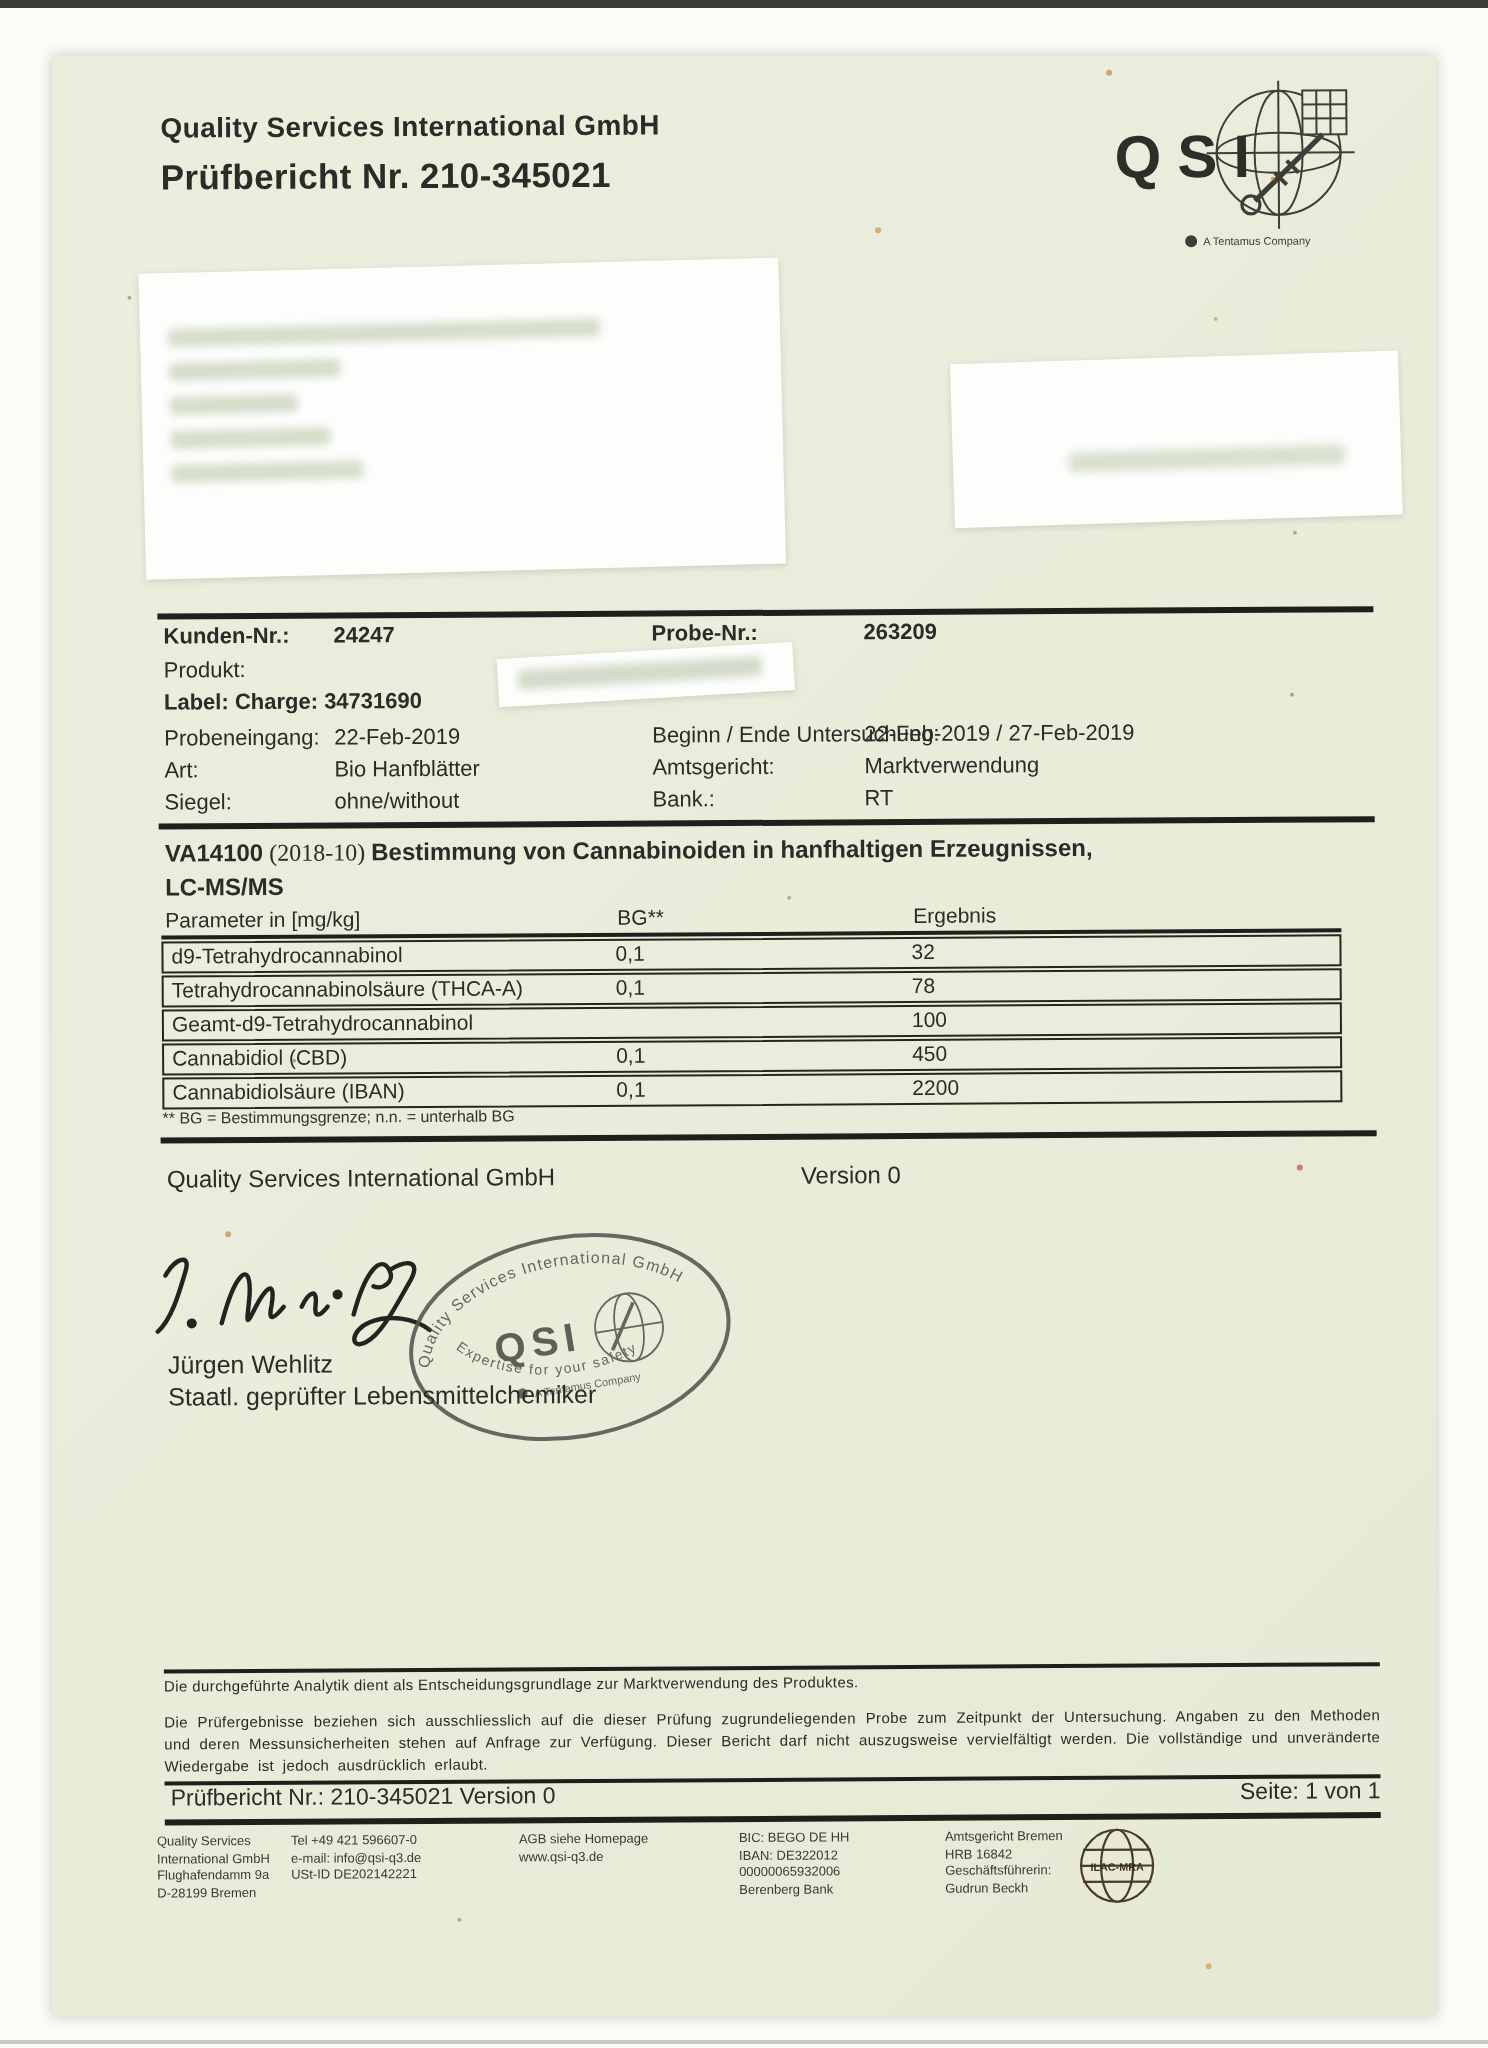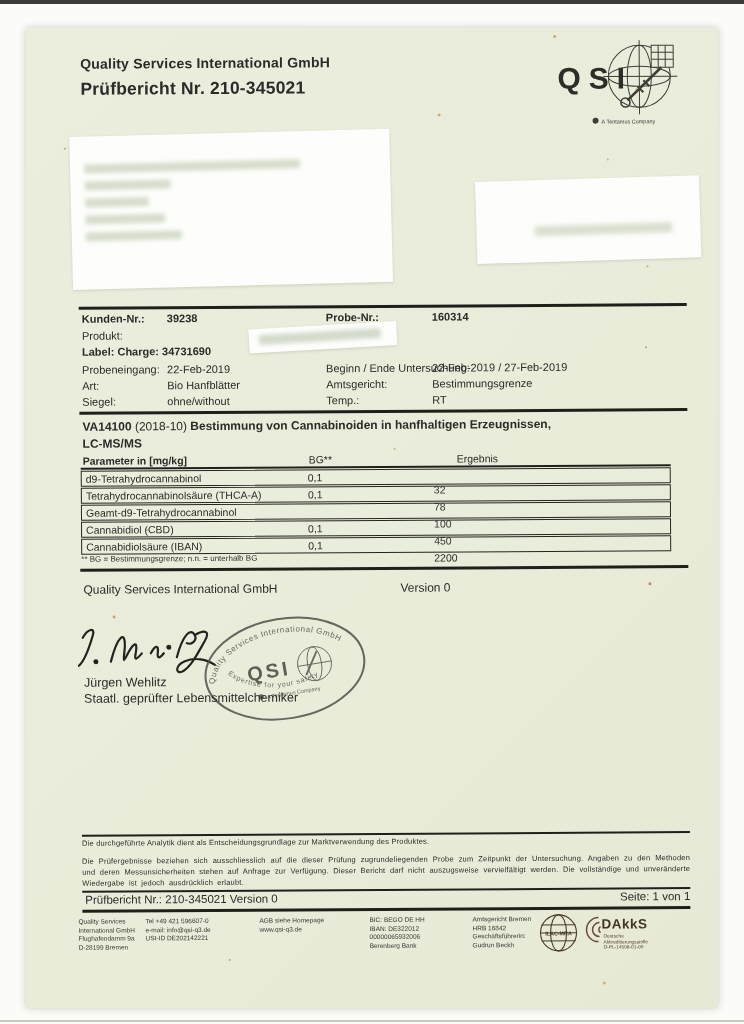--- a/index.html
+++ b/index.html
@@ -35,21 +35,21 @@
   .irow{position:absolute;left:0;width:692px;height:15px;font-size:11px;}
   .irow span{position:absolute;white-space:nowrap;}
   .c1{left:57px;} .c2{left:142px;} .c3{left:286px;padding-left:15px;} .c4{left:407px;}
   
   .mhead{left:57px;top:390px;font-size:12px;width:600px;}
   .mhead2{left:57px;top:407px;font-size:12px;font-weight:bold;}
   .thead{position:absolute;top:425px;left:0;width:692px;font-size:10.5px;}
   .thead span{position:absolute;white-space:nowrap;}
   .trow{position:absolute;left:55px;width:588px;height:14px;border:1.6px solid #26261f;font-size:10.5px;background:rgba(255,255,255,.06);}
   .trow span{position:absolute;top:1px;white-space:nowrap;}
-  .tp{left:4px;} .tb{left:226px;} .tr{left:352px;margin-top:13px;}
+  .tp{left:4px;} .tb{left:226px;} .tr{left:374px;}
   .footnote{left:55px;top:525px;font-size:8px;color:#33332e;}
   
   .sig-company{left:57px;top:553px;font-size:12px;}
   .sig-version{left:374px;top:553px;font-size:12px;}
   .sig-name{left:57px;top:646px;font-size:12.5px;}
   .sig-title{left:57px;top:662px;font-size:12.5px;}
   
   .d1{left:54px;top:809px;font-size:7.5px;letter-spacing:.2px;}
   .dp{left:54px;top:826px;width:608px;font-size:7.5px;line-height:11px;letter-spacing:.2px;word-spacing:2px;text-align:justify;}
   .report-line{left:57px;top:864px;font-size:11.5px;}
@@ -108,60 +108,60 @@
     <div class="addr-line" style="top:96px;width:96px;height:9px;"></div>
   </div>
   <div class="whitebox stamp-box-r">
     <div class="faint-r"></div>
   </div>
 
   <div class="rule" style="left:54px;top:277px;width:608px;height:3px;"></div>
 
   <div class="irow" style="top:283px;">
     <span class="c1 b">Kunden-Nr.:</span>
-    <span class="c2 b">39238</span>
+    <span class="c2 b">24247</span>
     <span class="c3 b">Probe-Nr.:</span>
-    <span class="c4 b">160314</span>
+    <span class="c4 b">263209</span>
   </div>
   <div class="irow" style="top:300px;">
     <span class="c1">Produkt:</span>
   </div>
   <div class="whitebox produkt-box">
     <div class="faint-p"></div>
   </div>
   <div class="irow" style="top:316px;">
     <span class="c1 b">Label: Charge: 34731690</span>
   </div>
   <div class="irow" style="top:334px;">
     <span class="c1">Probeneingang:</span>
     <span class="c2">22-Feb-2019</span>
     <span class="c3">Beginn / Ende Untersuchung:</span>
     <span class="c4">22-Feb-2019 / 27-Feb-2019</span>
   </div>
   <div class="irow" style="top:350px;">
     <span class="c1">Art:</span>
     <span class="c2">Bio Hanfblätter</span>
     <span class="c3">Amtsgericht:</span>
-    <span class="c4">Bestimmungsgrenze</span>
+    <span class="c4">Marktverwendung</span>
   </div>
   <div class="irow" style="top:366px;">
     <span class="c1">Siegel:</span>
     <span class="c2">ohne/without</span>
-    <span class="c3">Temp.:</span>
+    <span class="c3">Bank.:</span>
     <span class="c4">RT</span>
   </div>
   <div class="rule" style="left:54px;top:382px;width:608px;height:3px;"></div>
 
   <div class="abs mhead">
-    <span class="b">VA14100</span><span style="white-space:pre;"> (2018-10) </span><span class="b">Bestimmung von Cannabinoiden in hanfhaltigen Erzeugnissen,</span>
+    <span class="b">VA14100</span><span style="white-space:pre;font-family:Liberation Serif, serif;"> (2018-10) </span><span class="b">Bestimmung von Cannabinoiden in hanfhaltigen Erzeugnissen,</span>
   </div>
   <div class="abs mhead2">LC-MS/MS</div>
 
   <div class="thead">
-    <span style="left:57px;font-weight:bold;">Parameter in [mg/kg]</span>
+    <span style="left:57px;">Parameter in [mg/kg]</span>
     <span style="left:283px;">BG**</span>
     <span style="left:431px;">Ergebnis</span>
   </div>
   <div class="rule" style="left:55px;top:438px;width:590px;height:1.6px;"></div>
 
   <div class="trow" style="top:441px;">
     <span class="tp">d9-Tetrahydrocannabinol</span>
     <span class="tb">0,1</span>
     <span class="tr">32</span>
   </div>
@@ -269,35 +269,20 @@
   <svg class="abs ilac" viewBox="0 0 44 44">
     <g stroke="#4a3a2c" fill="none" stroke-width="1.1">
       <circle cx="22" cy="22" r="18"></circle>
       <ellipse cx="22" cy="22" rx="8" ry="18"></ellipse>
       <line x1="5" y1="14" x2="39" y2="14"></line>
       <line x1="4" y1="22" x2="40" y2="22"></line>
       <line x1="5" y1="30" x2="39" y2="30"></line>
     </g>
     <text x="22" y="24.5" font-size="5.4" font-weight="bold" text-anchor="middle" fill="#3c2f22">ILAC-MRA</text>
   </svg>
-  <div class="abs dakks">
-    <svg width="22" height="30" viewBox="0 0 22 30" style="position:absolute;left:0;top:0;">
-      <g stroke="#6b4c3b" fill="none" stroke-width="1.5">
-        <path d="M19,3 A 11,11 0 0 0 19,27"></path>
-        <path d="M20,8 A 7,7 0 0 0 20,22"></path>
-        <path d="M21,12 A 3.5,3.5 0 0 0 21,18"></path>
-      </g>
-    </svg>
-    <div class="dakks-word">DAkkS</div>
-    <div class="dakks-sub">
-      <div>Deutsche</div>
-      <div>Akkreditierungsstelle</div>
-      <div>D-PL-14508-01-00</div>
-    </div>
-  </div>
 
   <div class="speck" style="left:530px;top:8px;width:3px;height:3px;background:#c08038;"></div>
   <div class="speck" style="left:612px;top:62px;width:2px;height:2px;background:#b8741f;"></div>
   <div class="speck" style="left:414px;top:86px;width:3px;height:3px;background:#c98a3a;"></div>
   <div class="speck" style="left:40px;top:118px;width:2px;height:2px;background:#a98044;"></div>
   <div class="speck" style="left:583px;top:132px;width:2px;height:2px;background:#c8973d;"></div>
   <div class="speck" style="left:622px;top:239px;width:2px;height:2px;background:#c08038;"></div>
   <div class="speck" style="left:620px;top:320px;width:2px;height:2px;background:#9c7a3f;"></div>
   <div class="speck" style="left:368px;top:420px;width:2px;height:2px;background:#b5884a;"></div>
   <div class="speck" style="left:120px;top:500px;width:2px;height:2px;background:#a98044;"></div>

